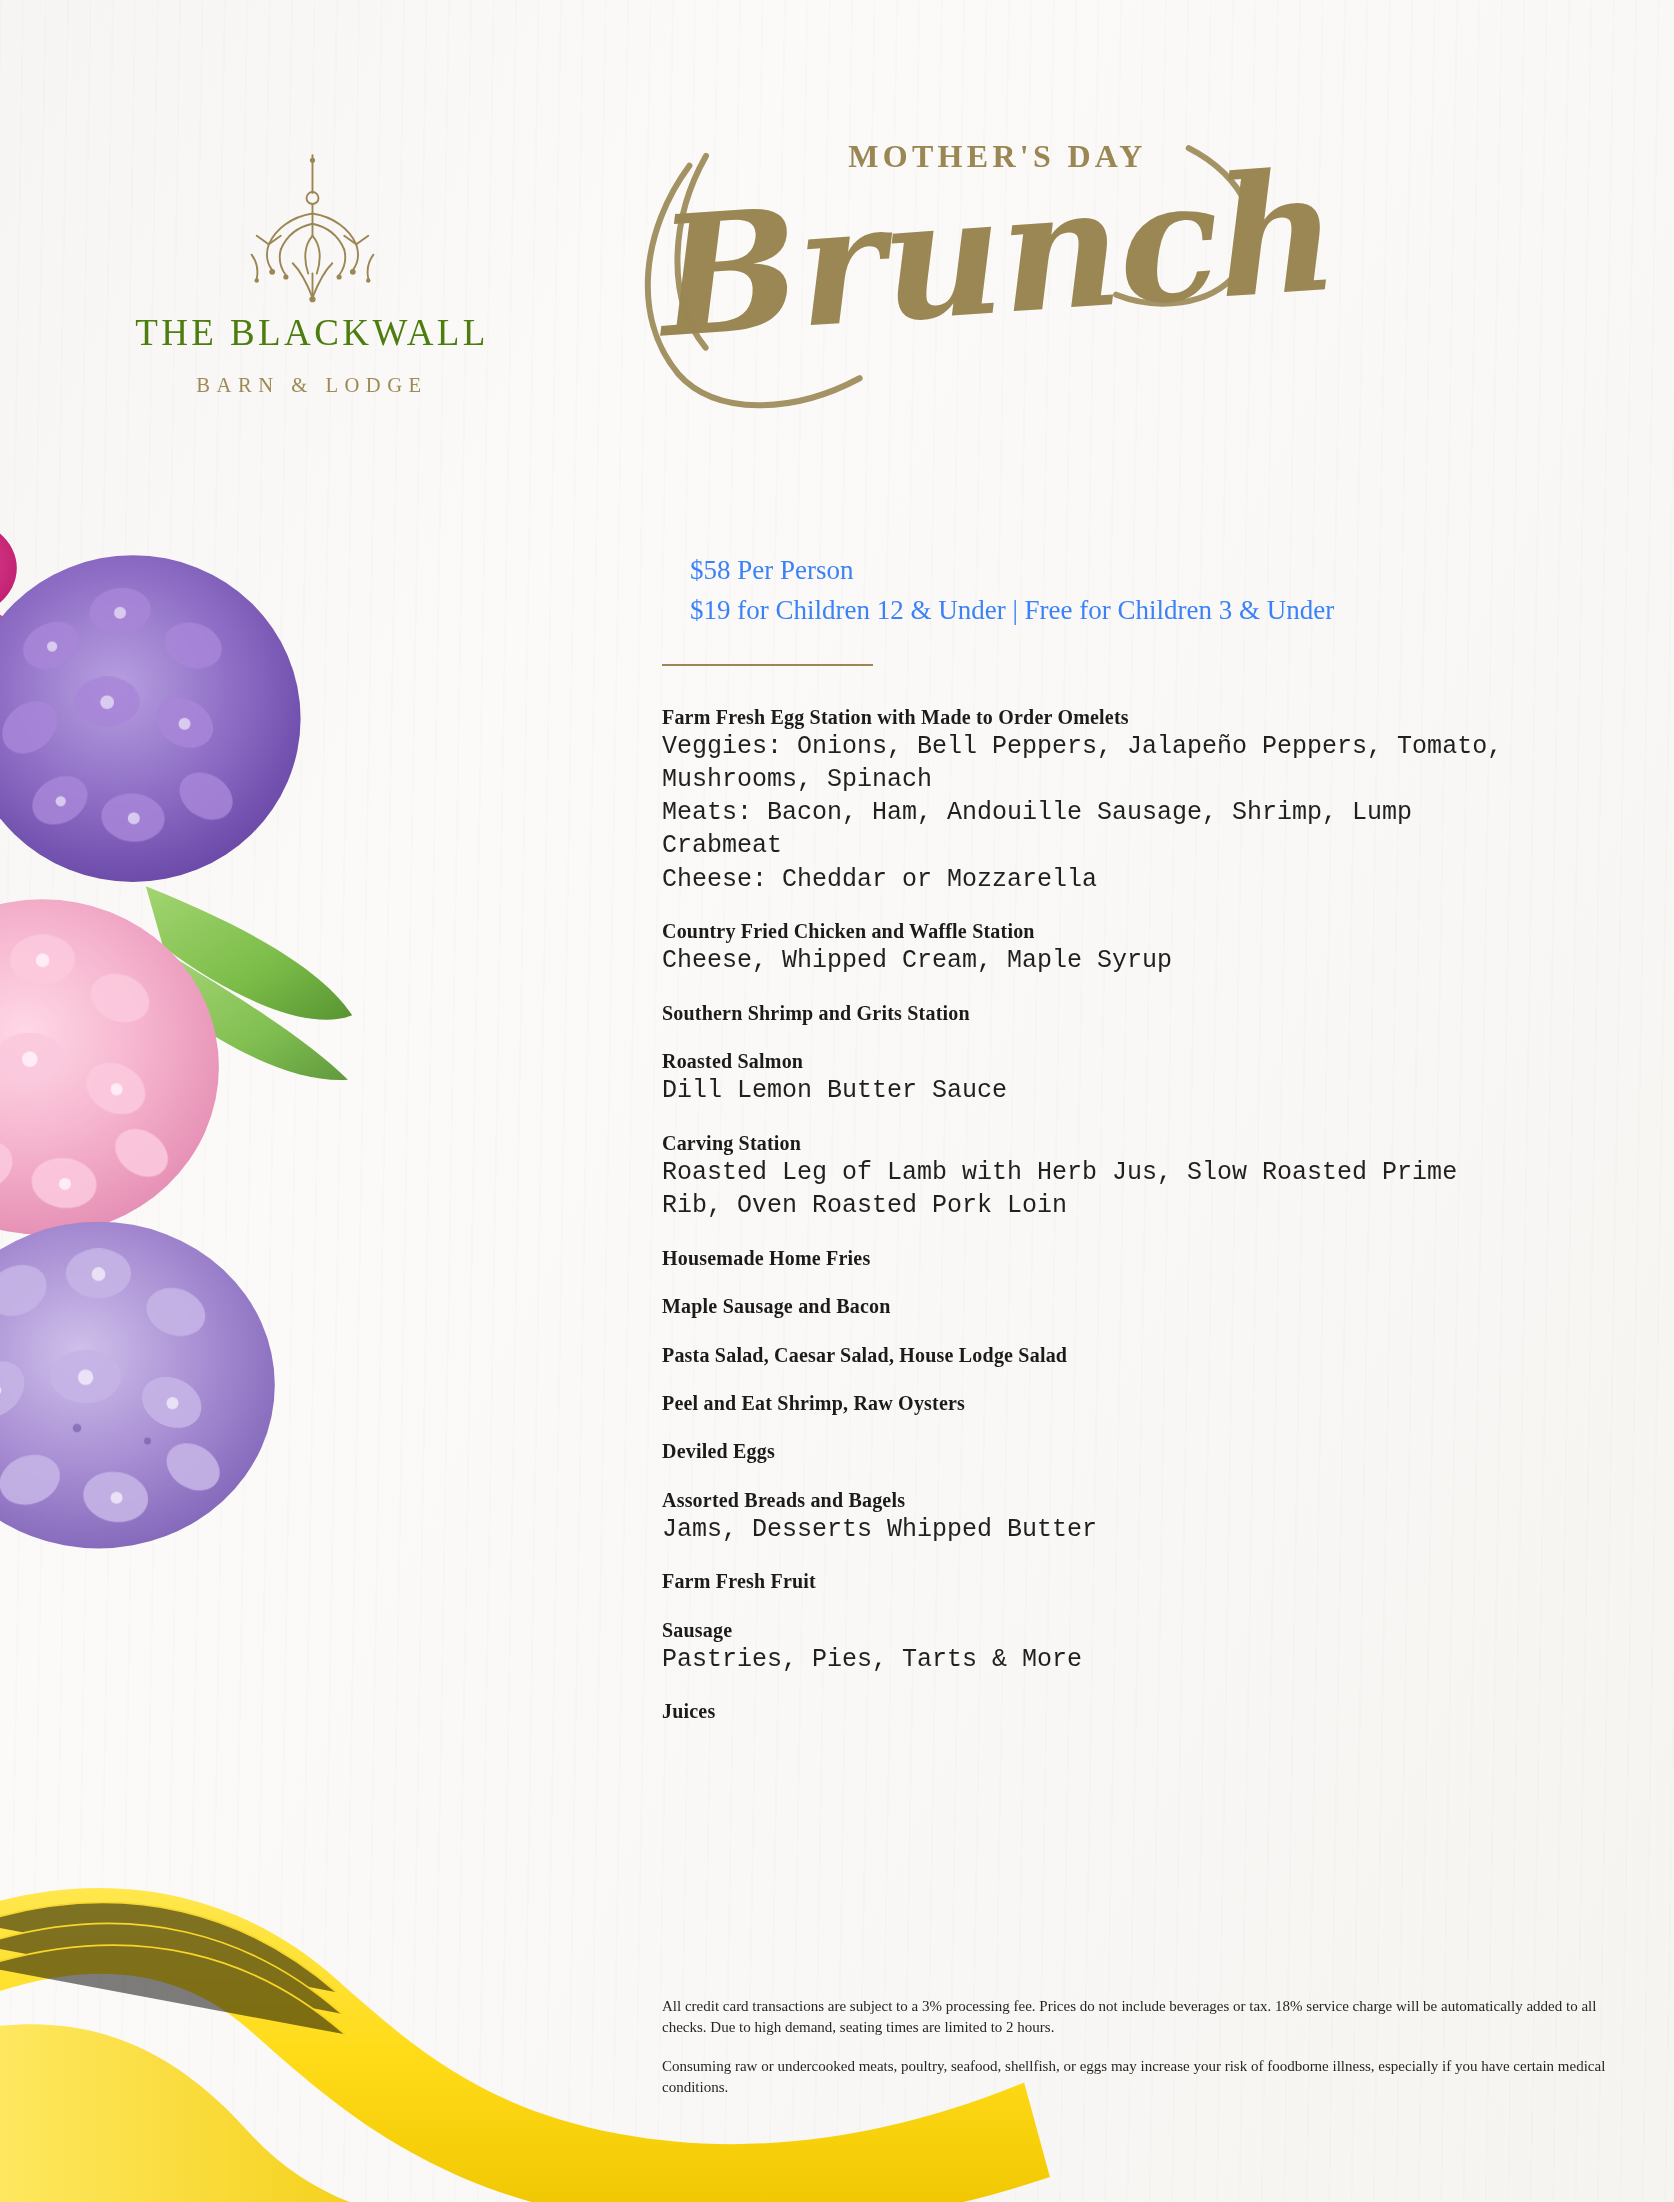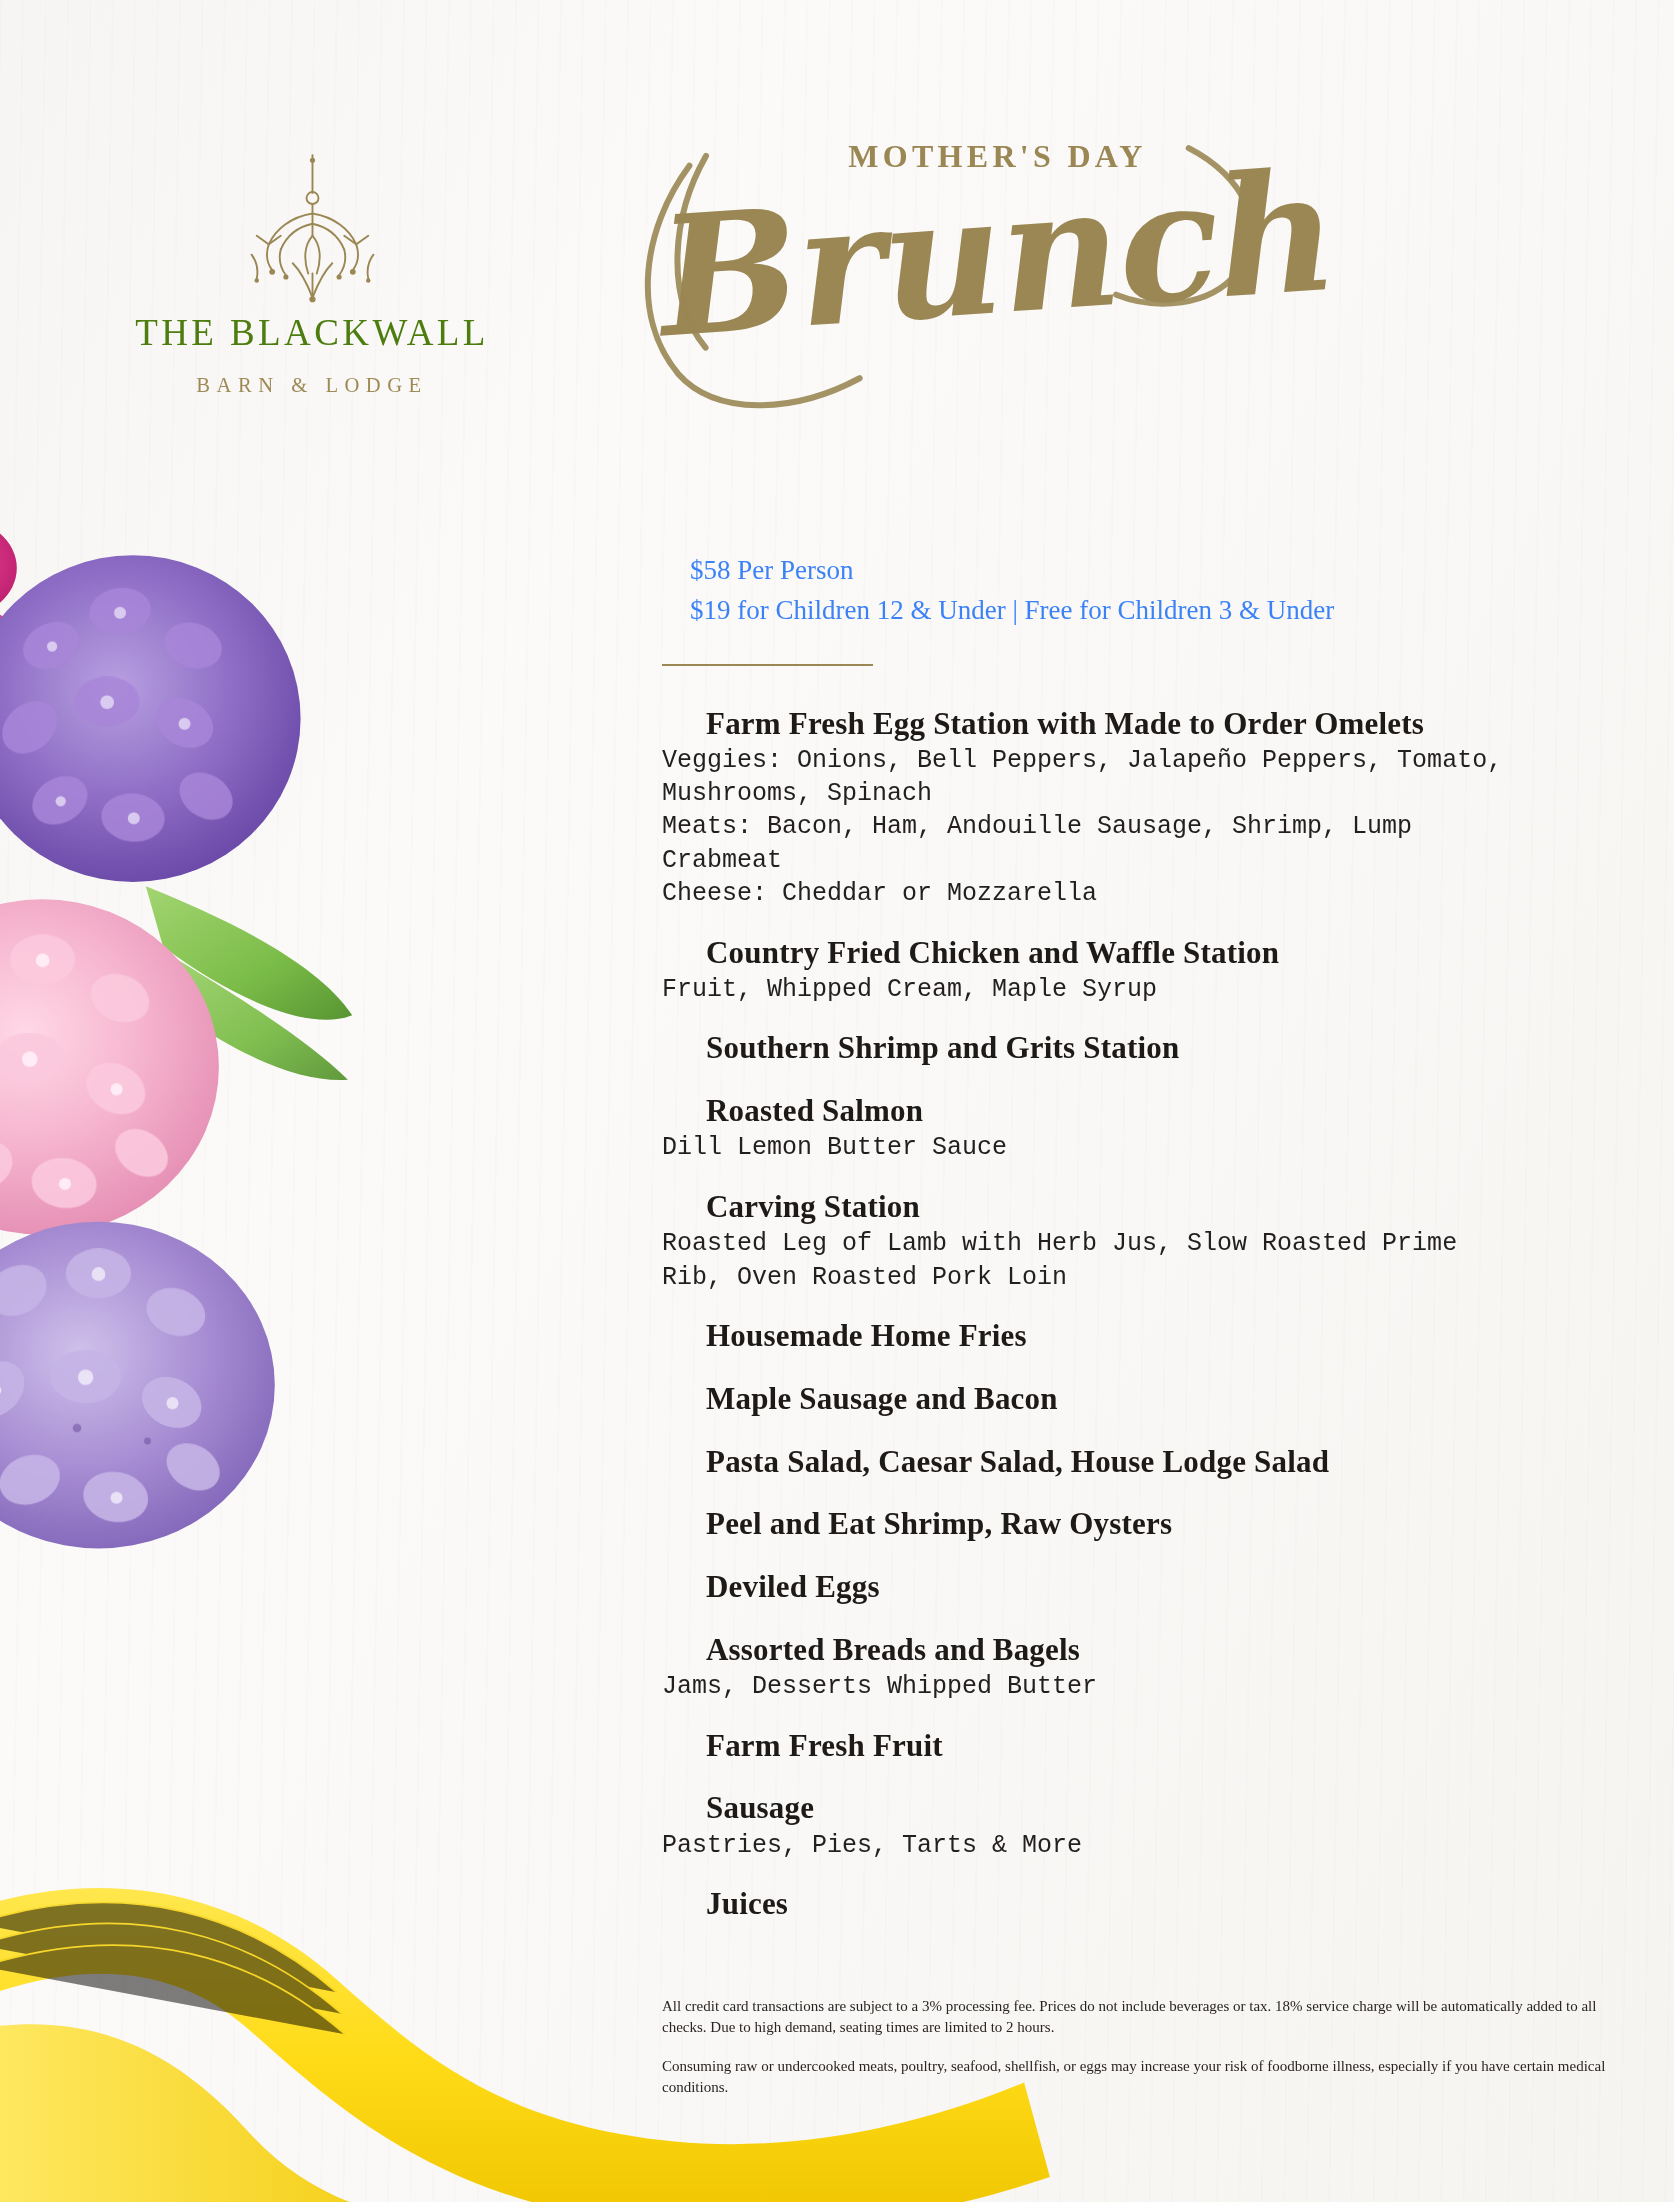--- a/index.html
+++ b/index.html
@@ -135,26 +135,25 @@
     width: 211px;
     height: 1.7px;
     background: #9a8754;
     margin: 33px 0 38px 0;
   }
 
   
   .menu-item { margin-bottom: 22.4px; }
   .menu-item:last-child { margin-bottom: 0; }
   .item-title {
-    font-size: 31px;
+    font-size: 20px;
     font-weight: bold;
     letter-spacing: 0.2px;
     line-height: 1.3;
     color: #1e1a18;
-    margin-left: 44px;
   }
   .item-desc {
     font-size: 25px;
     line-height: 1.33;
     color: #231f20;
     font-family: Liberation Mono, monospace;
   }
 
   
   .footnotes {
@@ -369,21 +368,21 @@
 
   <div class="rule"></div>
 
   <div>
     <div class="menu-item">
       <div class="item-title">Farm Fresh Egg Station with Made to Order Omelets</div>
       <div class="item-desc">Veggies: Onions, Bell Peppers, Jalapeño Peppers, Tomato, Mushrooms, Spinach<br>Meats: Bacon, Ham, Andouille Sausage, Shrimp, Lump Crabmeat<br>Cheese: Cheddar or Mozzarella</div>
     </div>
     <div class="menu-item">
       <div class="item-title">Country Fried Chicken and Waffle Station</div>
-      <div class="item-desc">Fruit, Whipped Cream, Maple Syrup</div>
+      <div class="item-desc">Cheese, Whipped Cream, Maple Syrup</div>
     </div>
     <div class="menu-item">
       <div class="item-title">Southern Shrimp and Grits Station</div>
     </div>
     <div class="menu-item">
       <div class="item-title">Roasted Salmon</div>
       <div class="item-desc">Dill Lemon Butter Sauce</div>
     </div>
     <div class="menu-item">
       <div class="item-title">Carving Station</div>

